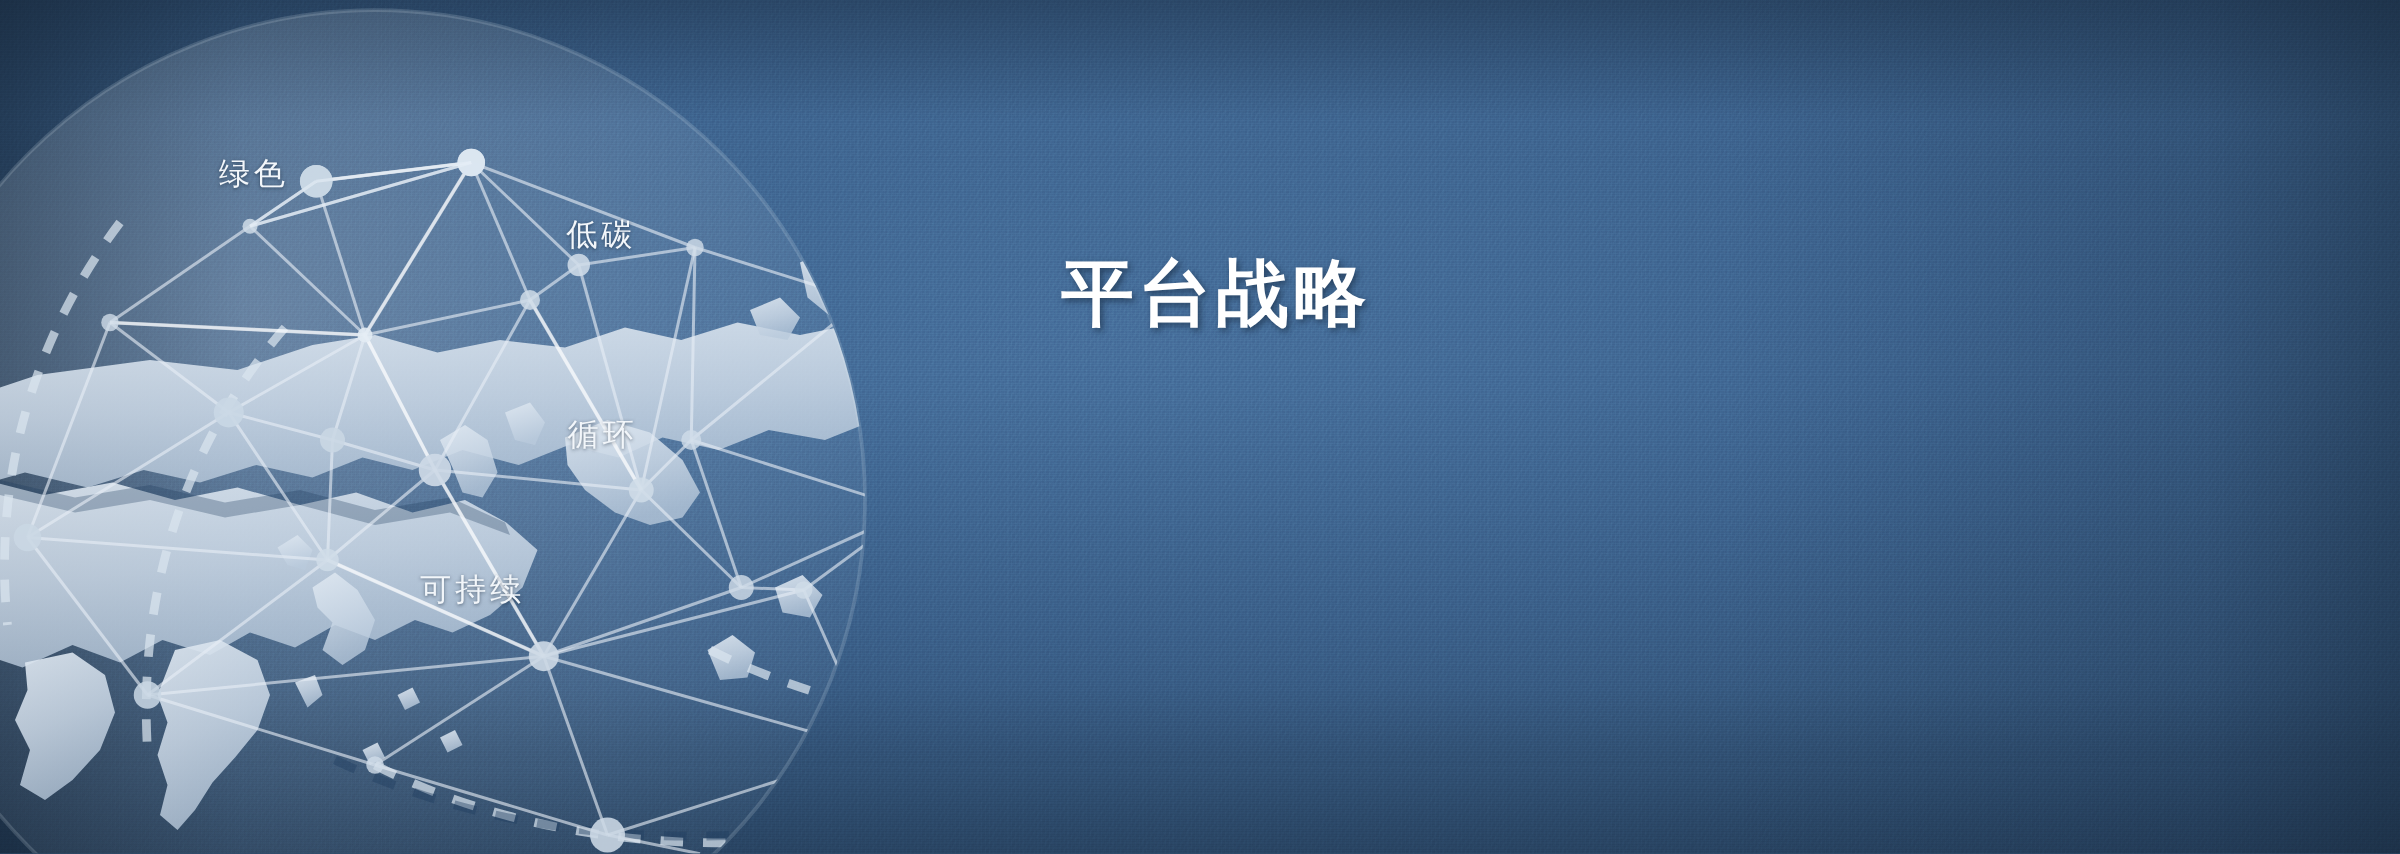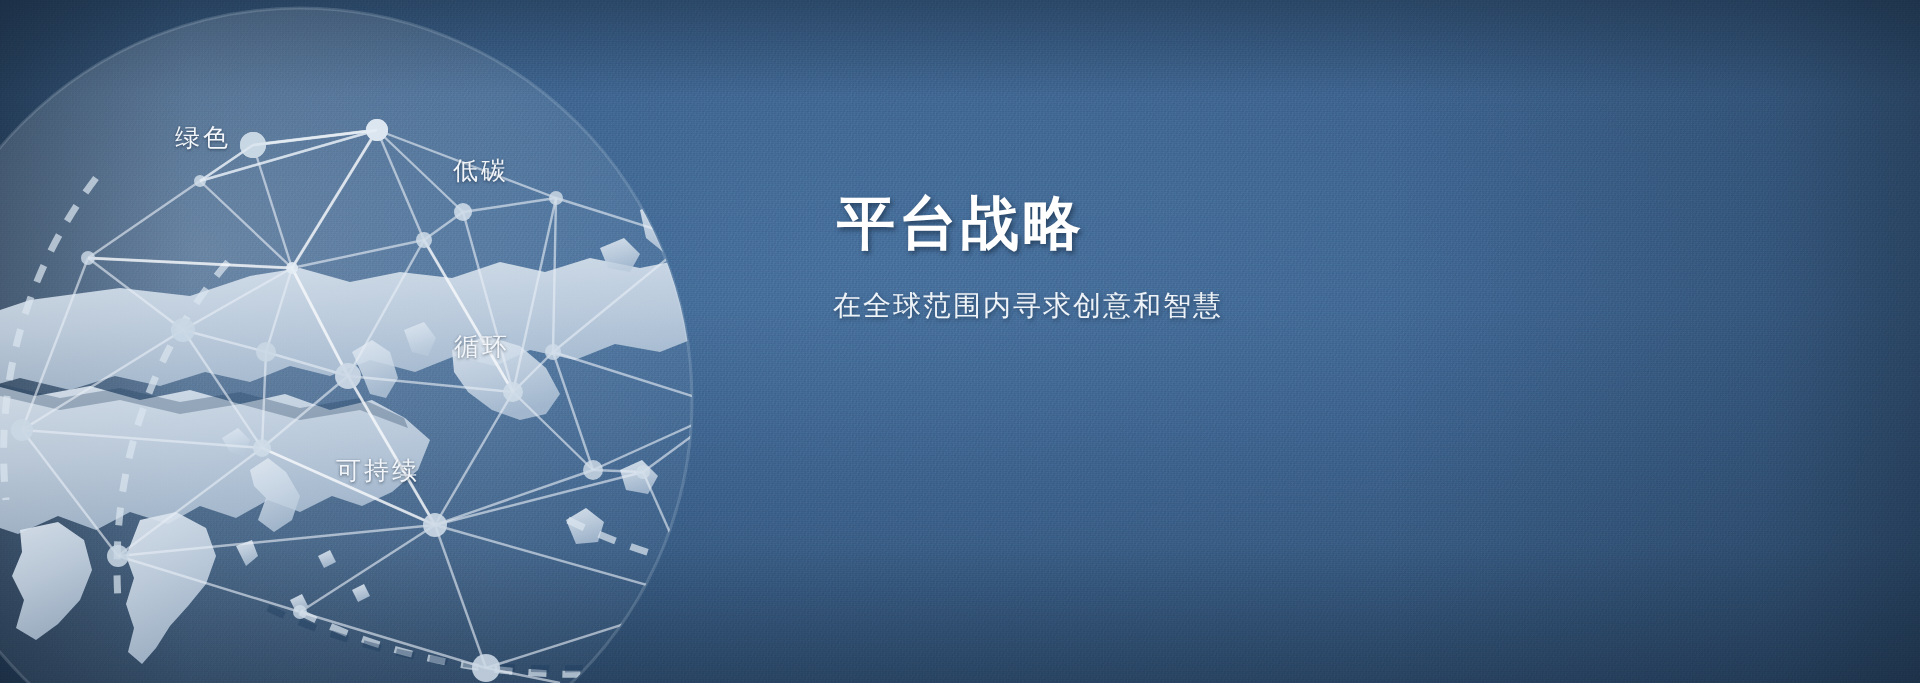--- a/index.html
+++ b/index.html
@@ -67,36 +67,35 @@
   
   .node-label {
     position: absolute;
     color: #f2f6fa;
     font-size: 25px;
     letter-spacing: 3px;
     line-height: 1;
     text-shadow: 0 1px 3px rgba(10,22,38,0.55);
     white-space: nowrap;
     font-weight: 400;
-    font-family: Liberation Mono, monospace;
   }
   .label-green      { left: 175px; top: 127px; }
-  .label-lowcarbon  { left: 453px; top: 160px; text-align: right; }
+  .label-lowcarbon  { left: 453px; top: 176px; text-align: right; }
   .label-circular   { left: 406px; top: 336px; margin-left: 48px; }
   .label-sustain    { left: 336px; top: 460px; text-align: center; }
 
   
   .text-block {
     position: absolute;
     left: 833px;
     top: 186px;
     width: 900px;
   }
   .headline {
-    margin: 4px;
+    margin: 16px;
     font-size: 58px;
     font-weight: 700;
     color: #ffffff;
     letter-spacing: 4px;
     line-height: 1.15;
     text-shadow: 2px 3px 5px rgba(16,32,52,0.55);
   }
   .sub-lines { margin-top: 26px; }
   .subline {
     font-size: 28px;
@@ -324,17 +323,16 @@
 
     <div class="node-label label-green">绿色</div>
     <div class="node-label label-lowcarbon">低碳</div>
     <div class="node-label label-circular">循环</div>
     <div class="node-label label-sustain">可持续</div>
   </div>
 
   <div class="text-block">
     <h1 class="headline">平台战略</h1>
     <div class="sub-lines">
-      <div class="subline">在全球范围内寻求创意和智慧</div>
     </div>
   </div>
 
 </div>
 
 </body></html>

